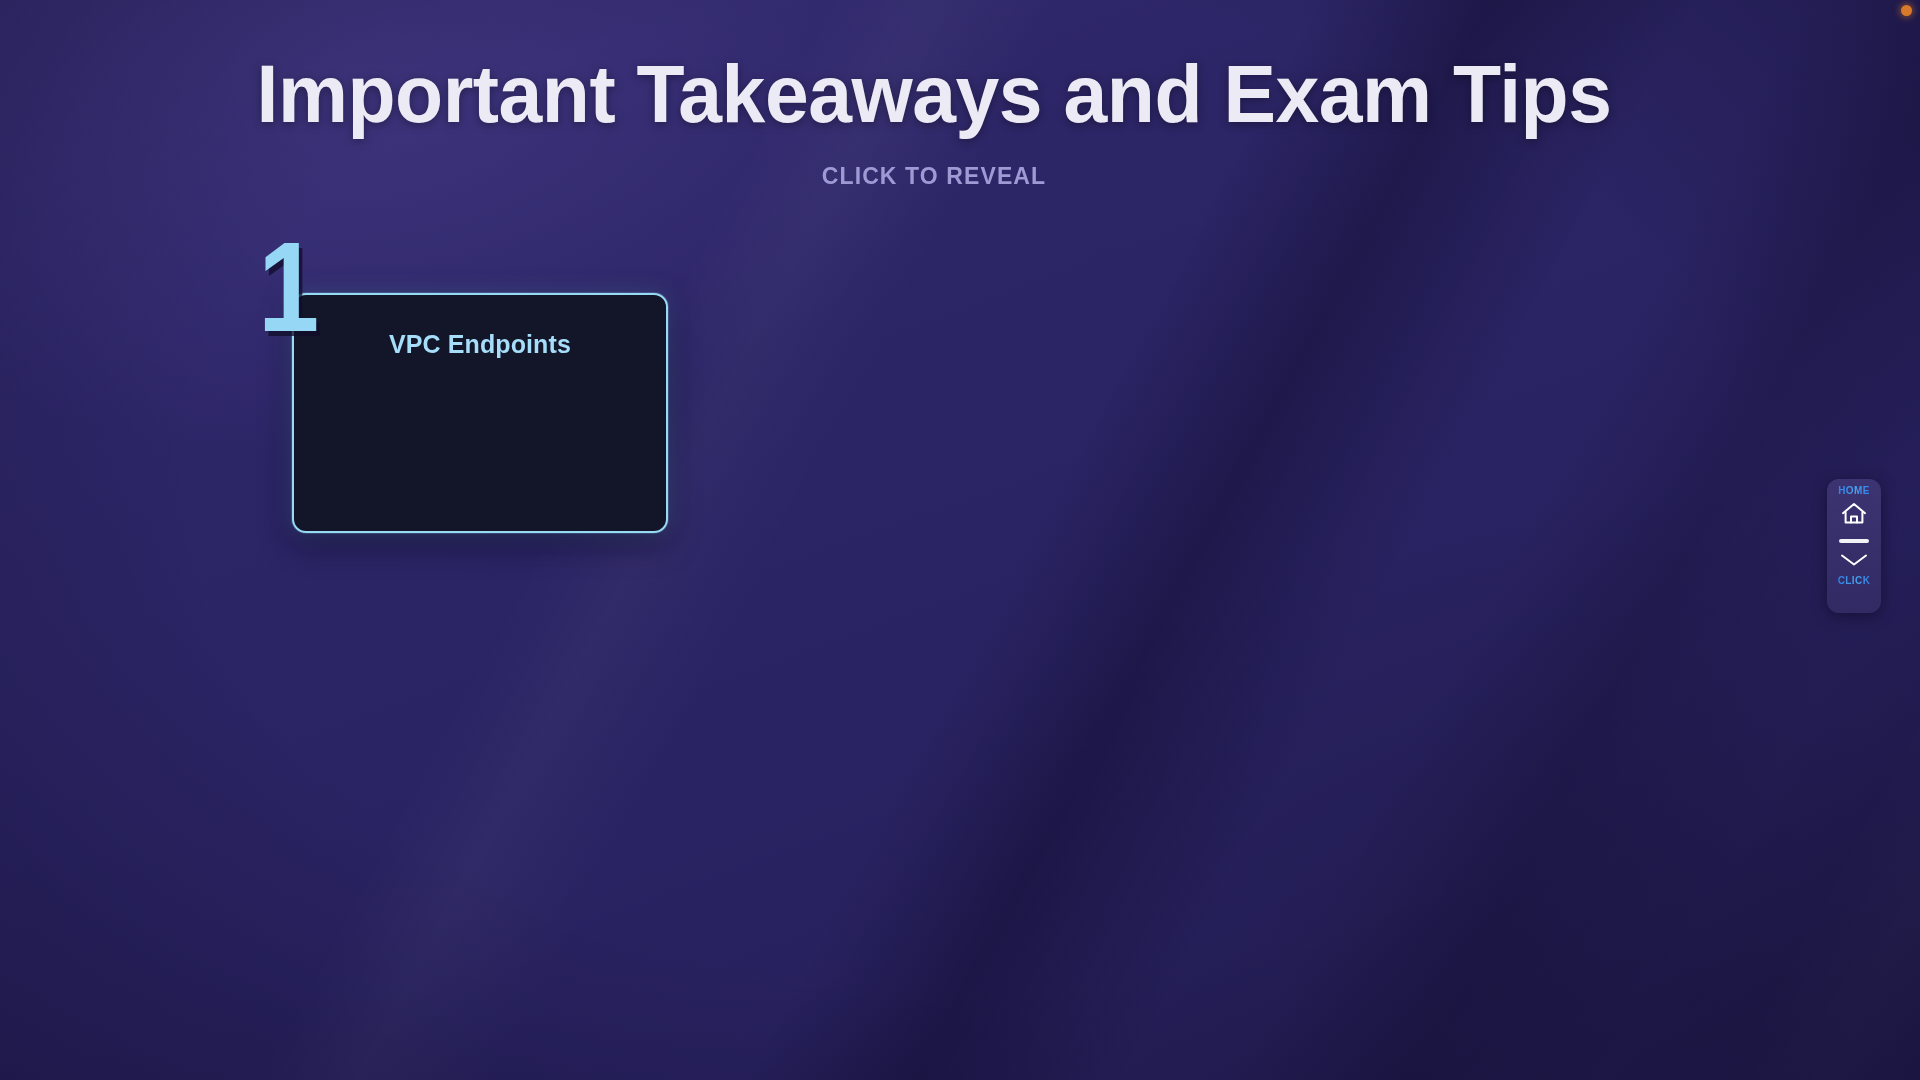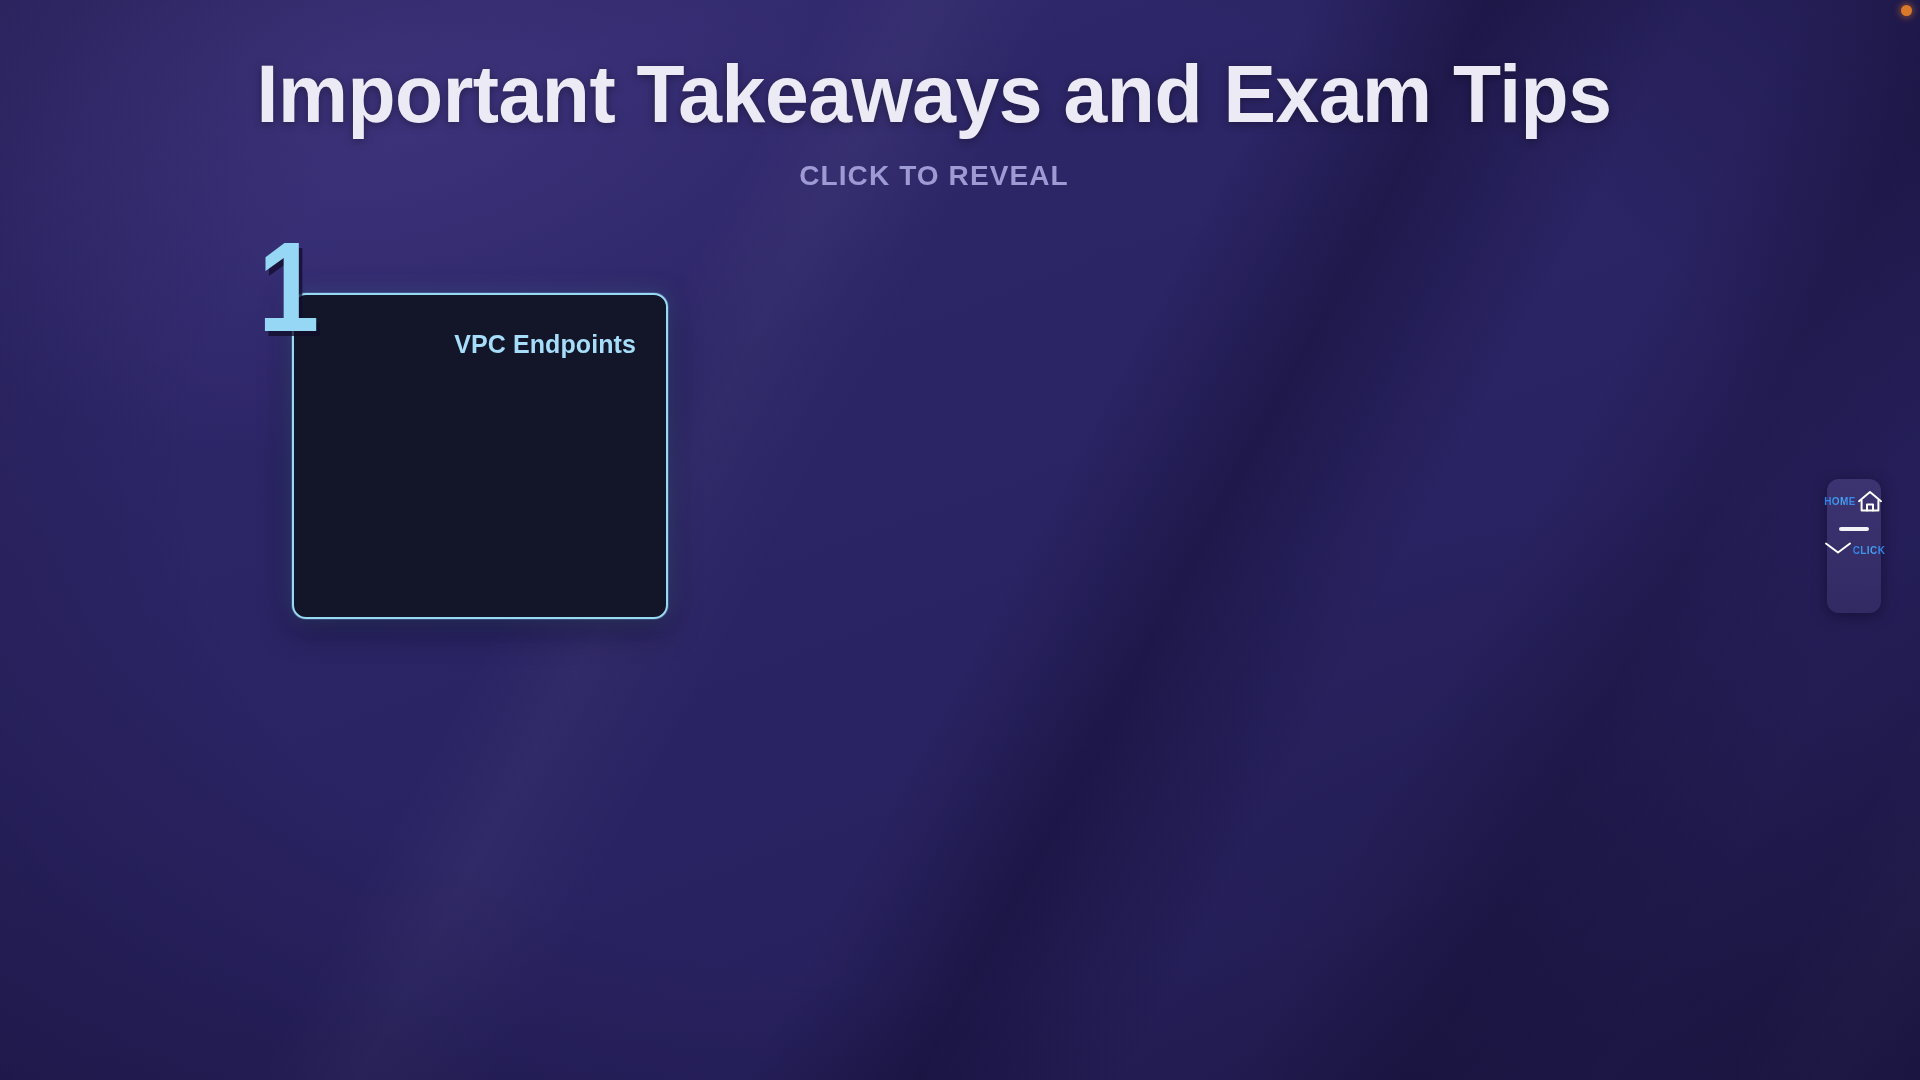--- a/index.html
+++ b/index.html
@@ -75,21 +75,21 @@
     line-height: 92px;
     font-weight: bold;
     color: #eceaf4;
     letter-spacing: -0.5px;
     transform: scaleX(0.96);
     text-shadow: 0 2px 10px rgba(0,0,0,0.35);
   }
 
   .page-subtitle {
     margin-top: 22px;
-    font-size: 28px;
+    font-size: 23px;
     line-height: 28px;
     font-weight: bold;
     letter-spacing: 1.1px;
     color: #9e9ad4;
   }
 
   
   .card-wrap {
     position: absolute;
     left: 258px;
@@ -112,32 +112,32 @@
     text-shadow: 4px 5px 0px rgba(17,12,42,0.75);
     z-index: 3;
     user-select: none;
   }
 
   .reveal-card {
     position: absolute;
     left: 34px;
     top: 65px;
     width: 376px;
-    height: 326px;
+    height: 240px;
     background: #131529;
     border: 2px solid #97daf4;
     border-radius: 14px;
     box-shadow:
       0 0 0 1px rgba(151,218,244,0.18),
       0 0 22px rgba(120,195,235,0.22),
       0 10px 30px rgba(8,5,26,0.55);
     z-index: 2;
     display: flex;
     flex-direction: column;
-    align-items: flex-end;
+    align-items: center;
     padding: 34px 30px 26px 30px;
   }
 
   .card-title {
     font-size: 25px;
     line-height: 30px;
     font-weight: bold;
     color: #a6defa;
     text-align: center;
     letter-spacing: 0.1px;
@@ -192,21 +192,21 @@
     height: 4px;
     background: #f1f1f6;
     border-radius: 2px;
     margin: 9px 0 7px 0;
   }
 
   .nav-icon-next { margin-top: 2px; margin-bottom: 3px; }
 
   .nav-btn {
     display: flex;
-    flex-direction: row;
+    flex-direction: column;
     align-items: center;
   }
 </style>
 </head>
 <body>
 
 <div id="slide-root">
 
   <div class="bg-streaks"></div>
   <div class="bg-vignette"></div>

